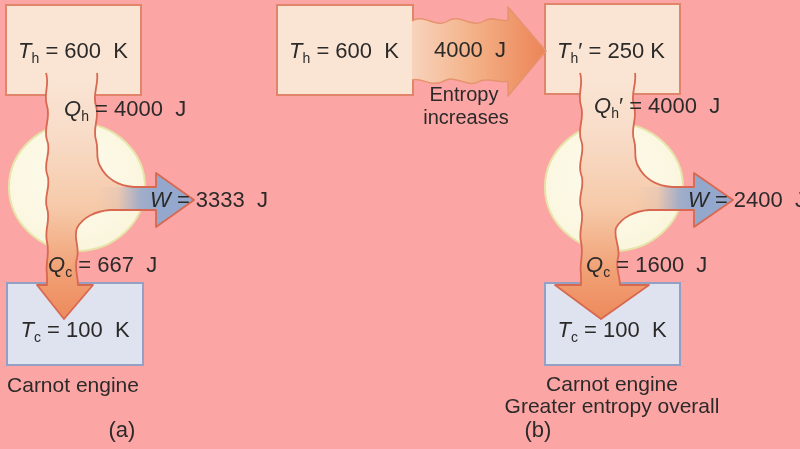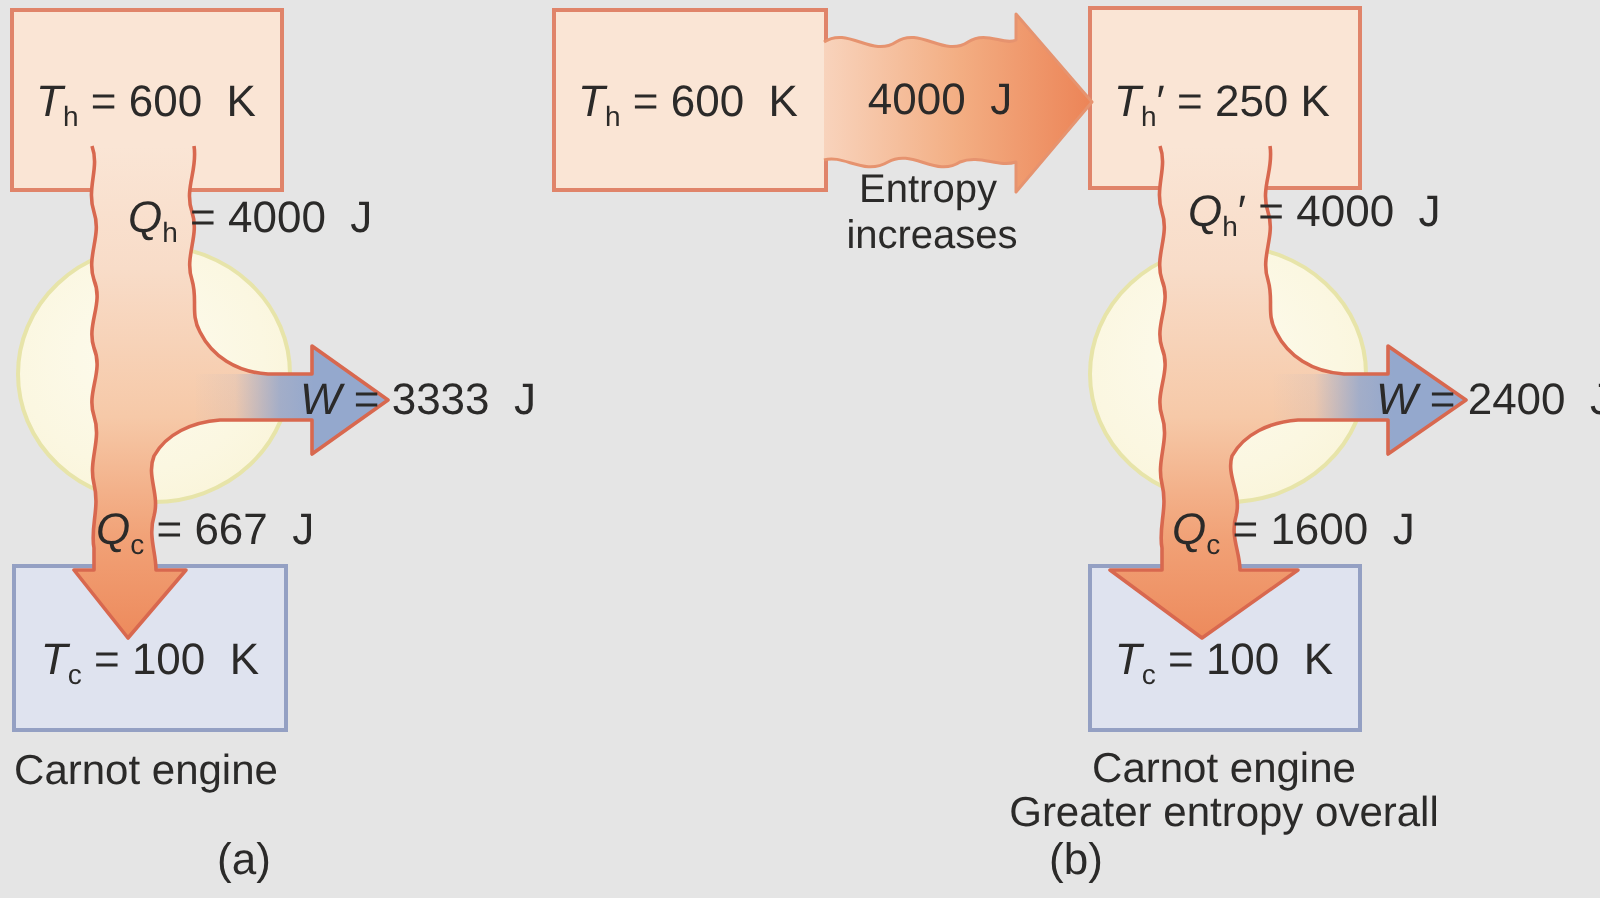--- a/index.html
+++ b/index.html
@@ -1,16 +1,16 @@
 <!DOCTYPE html>
 <html><head>
 <meta charset="utf-8">
 <style>
   html,body{margin:0;padding:0;background:#ffffff;}
-  .stage{position:relative;width:800px;height:449px;background:#e5e5e5;overflow:hidden;
+  .stage{position:relative;width:800px;height:449px;background:#fca5a5;overflow:hidden;
          font-family:"Liberation Sans","DejaVu Sans",sans-serif;}
   svg{display:block;}
   svg text{white-space:pre;fill:#2b2a29;font-family:"Liberation Sans","DejaVu Sans",sans-serif;}
   .lbl{font-size:22px;}
   .cap{font-size:21px;}
   .note{font-size:20px;}
   .it{font-style:italic;}
   .sub{font-size:14px;font-style:normal;}
 </style>
 </head>

